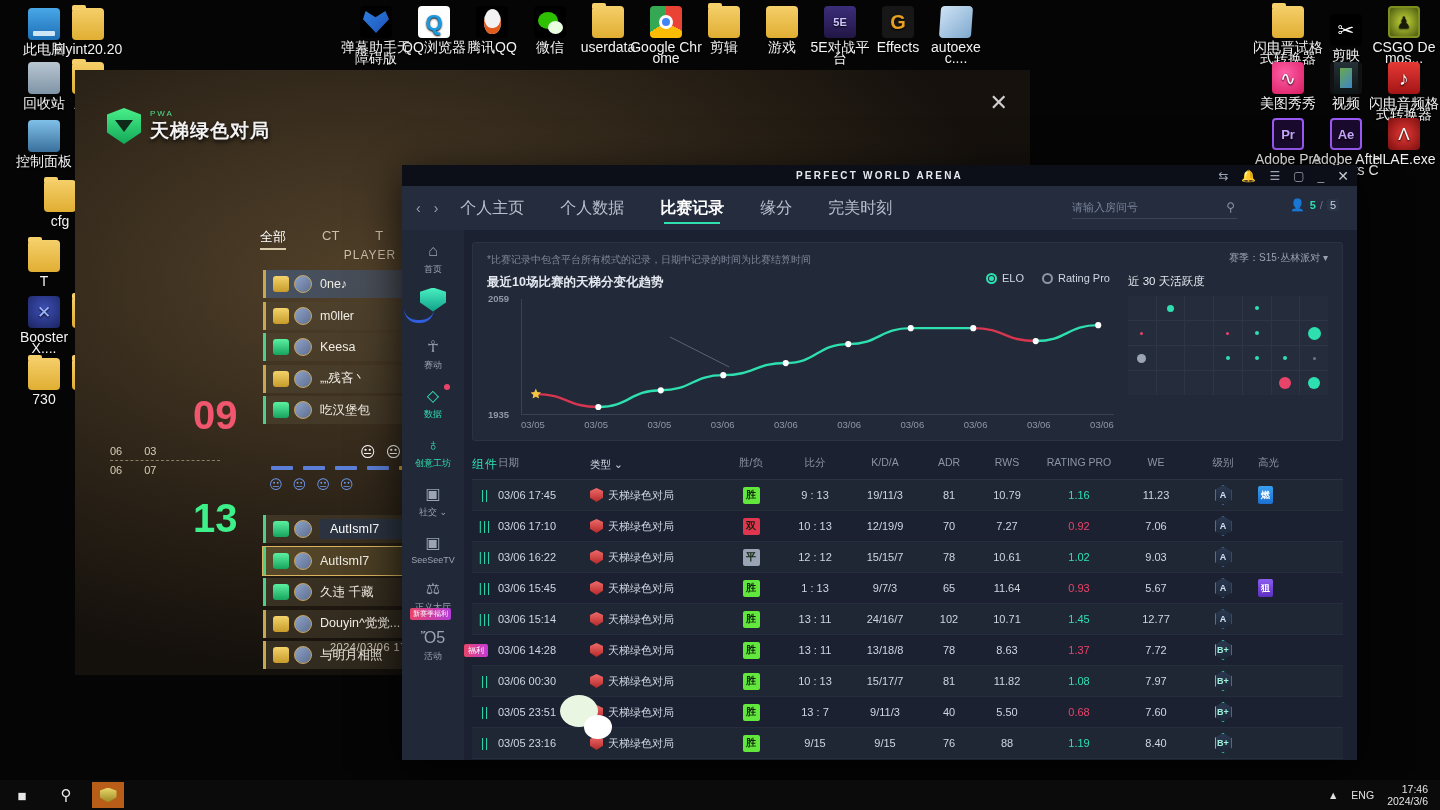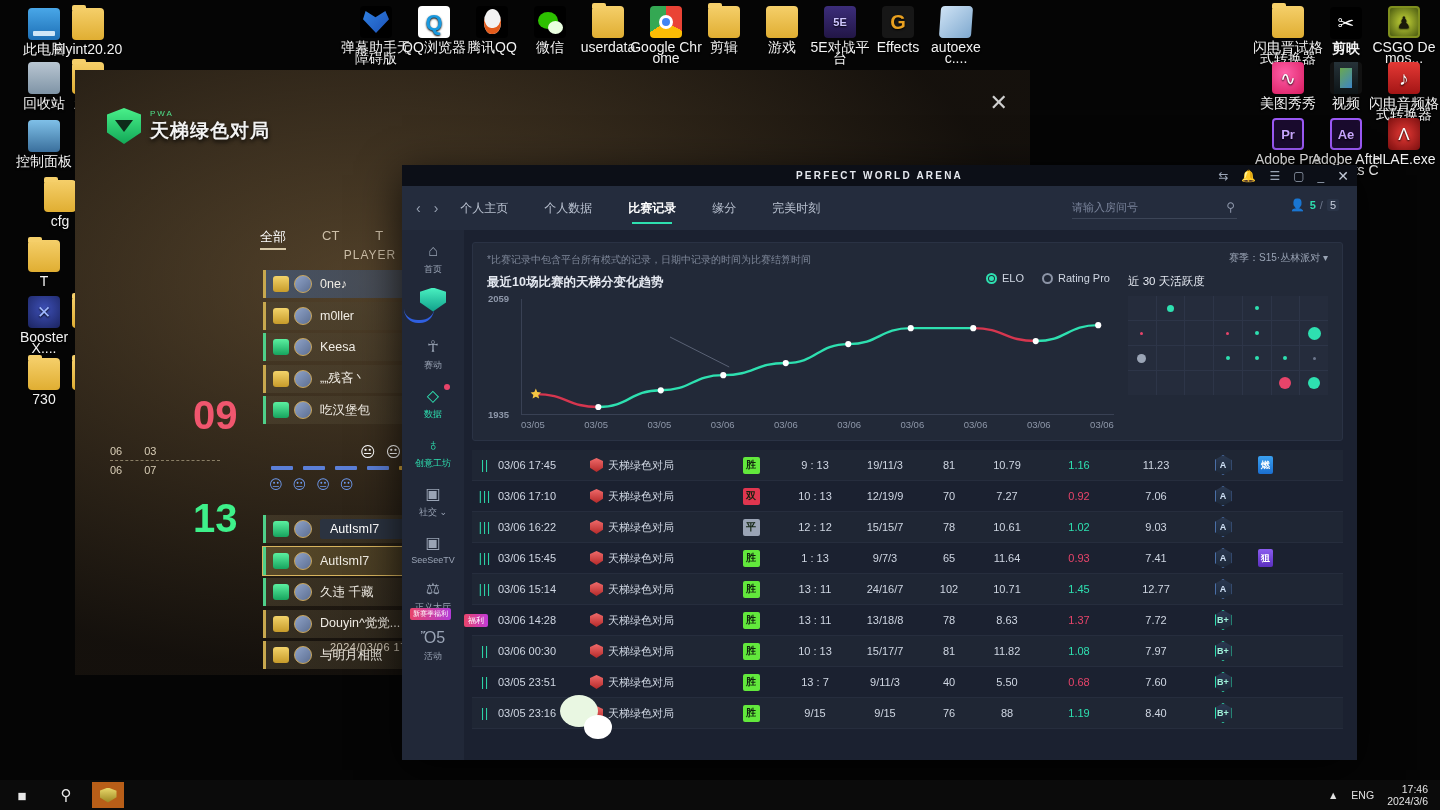--- a/index.html
+++ b/index.html
@@ -128,21 +128,21 @@
     height:21px; background:#0c0f17; display:flex; align-items:center; justify-content:center;
     position:relative; flex:none;
   }
   .ar-title .txt{ font-size:10px; letter-spacing:2.2px; color:#e6e9ef; font-weight:bold;}
   .ar-title .tools{ position:absolute; right:8px; top:0; height:21px; display:flex; align-items:center; gap:13px; color:#9aa4b5; font-size:12px;}
   .ar-title .tools .cl{ font-size:14px; color:#c2c9d6;}
 
   .ar-nav{ height:44px; background:#242c3d; display:flex; align-items:center; flex:none; padding-left:14px; position:relative;}
   .ar-nav .arrows{ display:flex; gap:13px; color:#98a2b3; font-size:14px; margin-right:22px;}
   .ar-tabs{ display:flex; gap:36px; align-items:center; height:44px;}
-  .ar-tab{ font-size:12px; color:#b8c0cf; height:44px; display:flex; align-items:center; position:relative;}
+  .ar-tab{ font-size:16px; color:#b8c0cf; height:44px; display:flex; align-items:center; position:relative;}
   .ar-tab.active{ color:#fff; font-weight:bold;}
   .ar-tab.active:after{ content:""; position:absolute; left:4px; right:4px; bottom:6px; height:2px; background:#2ee0b0;}
   .ar-search{ position:absolute; right:120px; top:11px; width:165px; height:22px;
      border-bottom:1px solid #3c4557; display:flex; align-items:center; font-size:11px; color:#79839a;}
   .ar-search .mag{ position:absolute; right:2px; top:3px; font-size:12px; color:#8b94a8;}
   .ar-room{ position:absolute; right:18px; top:12px; display:flex; align-items:center; gap:4px; font-size:11px;}
   .ar-room .usr{ color:#9aa4b5; font-size:12px;}
   .ar-room .n{ color:#2ee0b0; font-weight:bold;}
   .ar-room .sl{ color:#6d778c;}
   .ar-room .t{ background:#2a3447; color:#c8d0de; padding:0 3px; border-radius:2px;}
@@ -318,21 +318,21 @@
       <span class="lbl">Effects</span>
     </div>
     <div class="dicon" style="left: 920px; top: 6px;">
       <span class="glyph g-exe"></span>
       <span class="lbl">autoexec....</span>
     </div>
     <div class="dicon" style="left: 1252px; top: 6px;">
       <span class="glyph g-folder"></span>
       <span class="lbl">闪电晋试格式转换器</span>
     </div>
-    <div class="dicon" style="left: 1310px; top: 7px; font-weight: bold;">
+    <div class="dicon" style="left: 1310px; top: 14px;">
       <span class="glyph g-cut"></span>
       <span class="lbl">剪映</span>
     </div>
     <div class="dicon" style="left: 1368px; top: 6px;">
       <span class="glyph g-csgo"></span>
       <span class="lbl">CSGO Demos...</span>
     </div>
     <div class="dicon" style="left: 1252px; top: 62px;">
       <span class="glyph g-meitu"></span>
       <span class="lbl">美图秀秀</span>
@@ -700,20 +700,34 @@
                 </div>
                 <div>
                   <span style="width: 12px; height: 12px; background: rgb(46, 224, 176);"></span>
                 </div>
               </div>
           </div>
         </div>
       </div>
 
       <div class="tbl">
+        <div class="thead" id="thead">
+            <span class="c-bar" style="text-align: center;">组件</span>
+            <span class="c-date" style="text-align: left;">日期</span>
+            <span class="c-type" style="text-align: left;">类型 ⌄</span>
+            <span class="c-res" style="text-align: center;">胜/负</span>
+            <span class="c-score" style="text-align: center;">比分</span>
+            <span class="c-kda" style="text-align: center;">K/D/A</span>
+            <span class="c-adr" style="text-align: center;">ADR</span>
+            <span class="c-rws" style="text-align: center;">RWS</span>
+            <span class="c-rat" style="text-align: center;">RATING PRO</span>
+            <span class="c-we" style="text-align: center;">WE</span>
+            <span class="c-lv" style="text-align: center;">级别</span>
+            <span class="c-hl" style="text-align: left;">高光</span>
+          </div>
         <div id="tbody">
             <div class="trow" style="position: relative;">
               <span class="c-bar">||</span>
               <span class="c-date">03/06 17:45</span>
               <span class="c-type">
                 <i class="crown"></i>
                 <b style="font-weight:normal">天梯绿色对局</b>
               </span>
               <span class="c-res">
                 <b class="r-win">胜</b>
@@ -781,21 +795,21 @@
                 <b style="font-weight:normal">天梯绿色对局</b>
               </span>
               <span class="c-res">
                 <b class="r-win">胜</b>
               </span>
               <span class="c-score">1 : 13</span>
               <span class="c-kda">9/7/3</span>
               <span class="c-adr">65</span>
               <span class="c-rws">11.64</span>
               <span class="c-rat dn">0.93</span>
-              <span class="c-we">7.41</span>
+              <span class="c-we">5.67</span>
               <span class="c-lv">
                 <b class="">A</b>
               </span>
               <span class="c-hl">
                 <b class="hl-purple">狙</b>
               </span>
             </div>
             <div class="trow" style="position: relative;">
               <span class="c-bar">|||</span>
               <span class="c-date">03/06 15:14</span>

